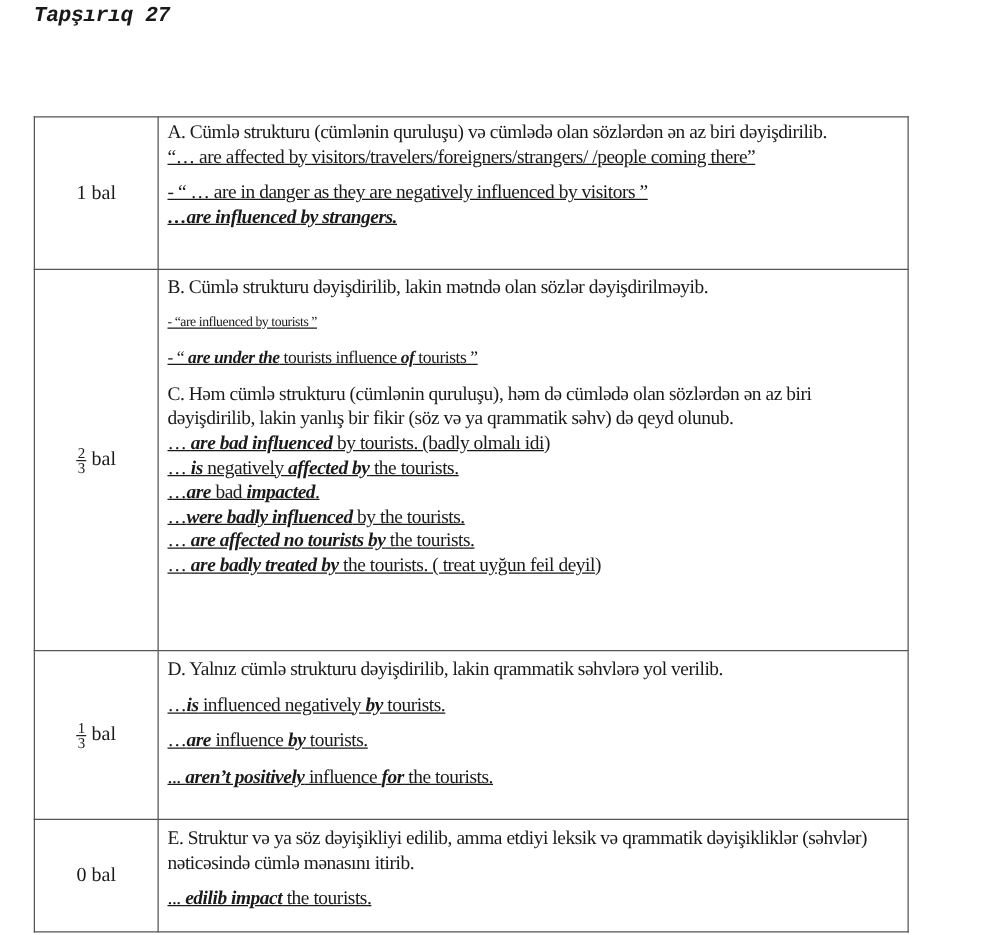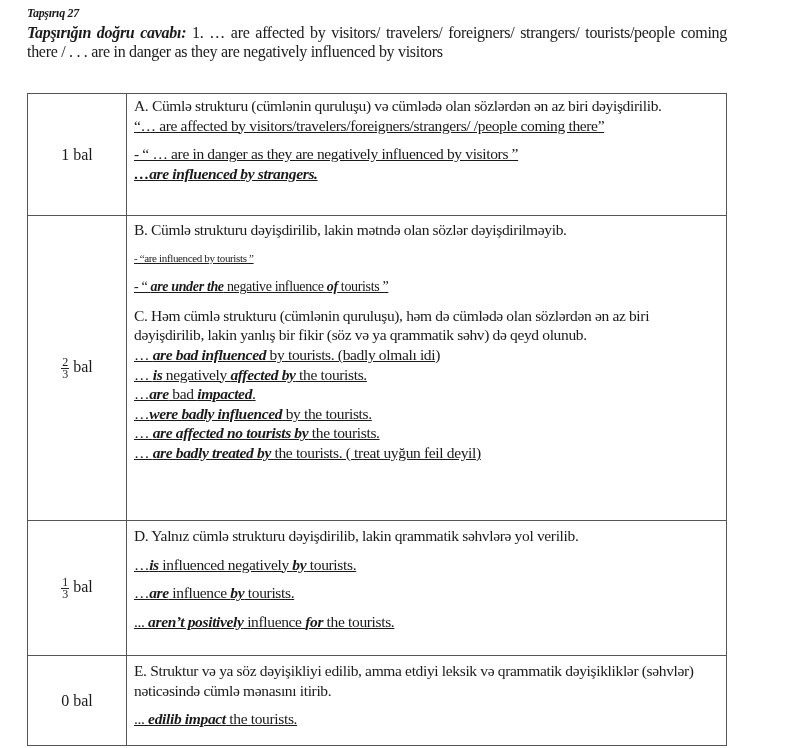--- a/index.html
+++ b/index.html
@@ -4,21 +4,21 @@
 <style>
   html, body { margin: 0; padding: 0; background: #ffffff; }
   body {
     width: 800px; height: 748px; overflow: hidden;
     font-family: "Liberation Serif", serif;
     color: #1a1a1a;
     font-size: 15.5px;
     position: relative;
   }
   .header { position: absolute; left: 27px; top: 4px; width: 700px; }
-  .task-title { font-weight: bold; font-style: italic; font-size: 12px; line-height: 19px; letter-spacing: -0.3px; }
+  .task-title { font-weight: bold; font-style: italic; font-size: 17px; line-height: 19px; letter-spacing: -0.3px; font-family: Liberation Mono, monospace; }
   .answer { font-size: 16px; line-height: 19px; text-align: justify; letter-spacing: -0.3px; }
   .answer .lbl { font-weight: bold; font-style: italic; }
   .criteria-title { font-weight: bold; font-style: italic; text-decoration: underline; font-size: 17px; line-height: 17px; letter-spacing: -0.3px; }
 
   table.rubric {
     position: absolute; left: 27px; top: 93px;
     width: 700px; border-collapse: collapse;
     table-layout: fixed;
   }
   table.rubric td { border: 1.5px solid #555; vertical-align: top; padding: 0; }
@@ -32,21 +32,20 @@
   .frac .den { display: block; }
   .gap { height: 9px; }
   .bi { font-weight: bold; font-style: italic; text-align: center; }
   .ln { white-space: nowrap; text-decoration: underline; }
 </style>
 </head>
 <body>
 
 <div class="header">
   <div class="task-title">Tapşırıq 27</div>
-  <div class="answer"><span class="lbl">Tapşırığın doğru cavabı:</span><span> 1. … are affected by visitors/ travelers/ foreigners/ strangers/ tourists/people coming there  / . . . are in danger as they are negatively influenced by visitors</span></div>
 </div>
 
 <table class="rubric">
 
   <tbody>
       <tr style="height:122px;">
     <td class="score">1 bal</td>
     <td class="content">
       <div>A. Cümlə strukturu (cümlənin quruluşu) və cümlədə olan sözlərdən ən az biri dəyişdirilib.</div>
       <div class="ln"> “… are affected by visitors/travelers/foreigners/strangers/ /people coming there”</div>
@@ -58,21 +57,21 @@
 
   <tr style="height:305px;">
     <td class="score">
       <span class="frac"><span class="num">2</span><span class="den">3</span></span><span>bal</span>
     </td>
     <td class="content">
       <div style="padding-top:2px">B. Cümlə strukturu dəyişdirilib, lakin mətndə olan sözlər dəyişdirilməyib.</div>
       <div class="gap"></div>
       <div class="ln" style="font-size:11px">- “are influenced by tourists ”</div>
       <div class="gap"></div>
-      <div class="ln" style="font-size:14px"><span>-  “ </span><span class="bi">are under the</span><span> negative influence </span><span class="bi">of</span><span> tourists ”</span></div>
+      <div class="ln" style="font-size:14px"><span>-  “ </span><span class="bi">are under the</span><span> tourists influence </span><span class="bi">of</span><span> tourists ”</span></div>
       <div class="gap"></div>
       <div>C. Həm cümlə strukturu (cümlənin quruluşu), həm də cümlədə olan sözlərdən ən az biri dəyişdirilib, lakin yanlış bir fikir (söz və ya qrammatik səhv) də qeyd olunub.</div>
       <div class="ln"><span>… </span><span class="bi">are bad influenced</span><span> by tourists. (badly olmalı idi)</span></div>
       <div class="ln"><span>… </span><span class="bi">is</span><span> negatively </span><span class="bi">affected by</span><span> the tourists.</span></div>
       <div class="ln"><span>…</span><span class="bi">are</span><span> bad </span><span class="bi">impacted</span><span>.</span></div>
       <div class="ln"><span>…</span><span class="bi">were badly influenced</span><span> by the tourists.</span></div>
       <div class="ln"><span>… </span><span class="bi">are affected no tourists by</span><span> the tourists.</span></div>
       <div class="ln"><span>… </span><span class="bi">are badly treated by</span><span> the tourists. ( treat  uyğun feil deyil)</span></div>
     </td>
   </tr>

